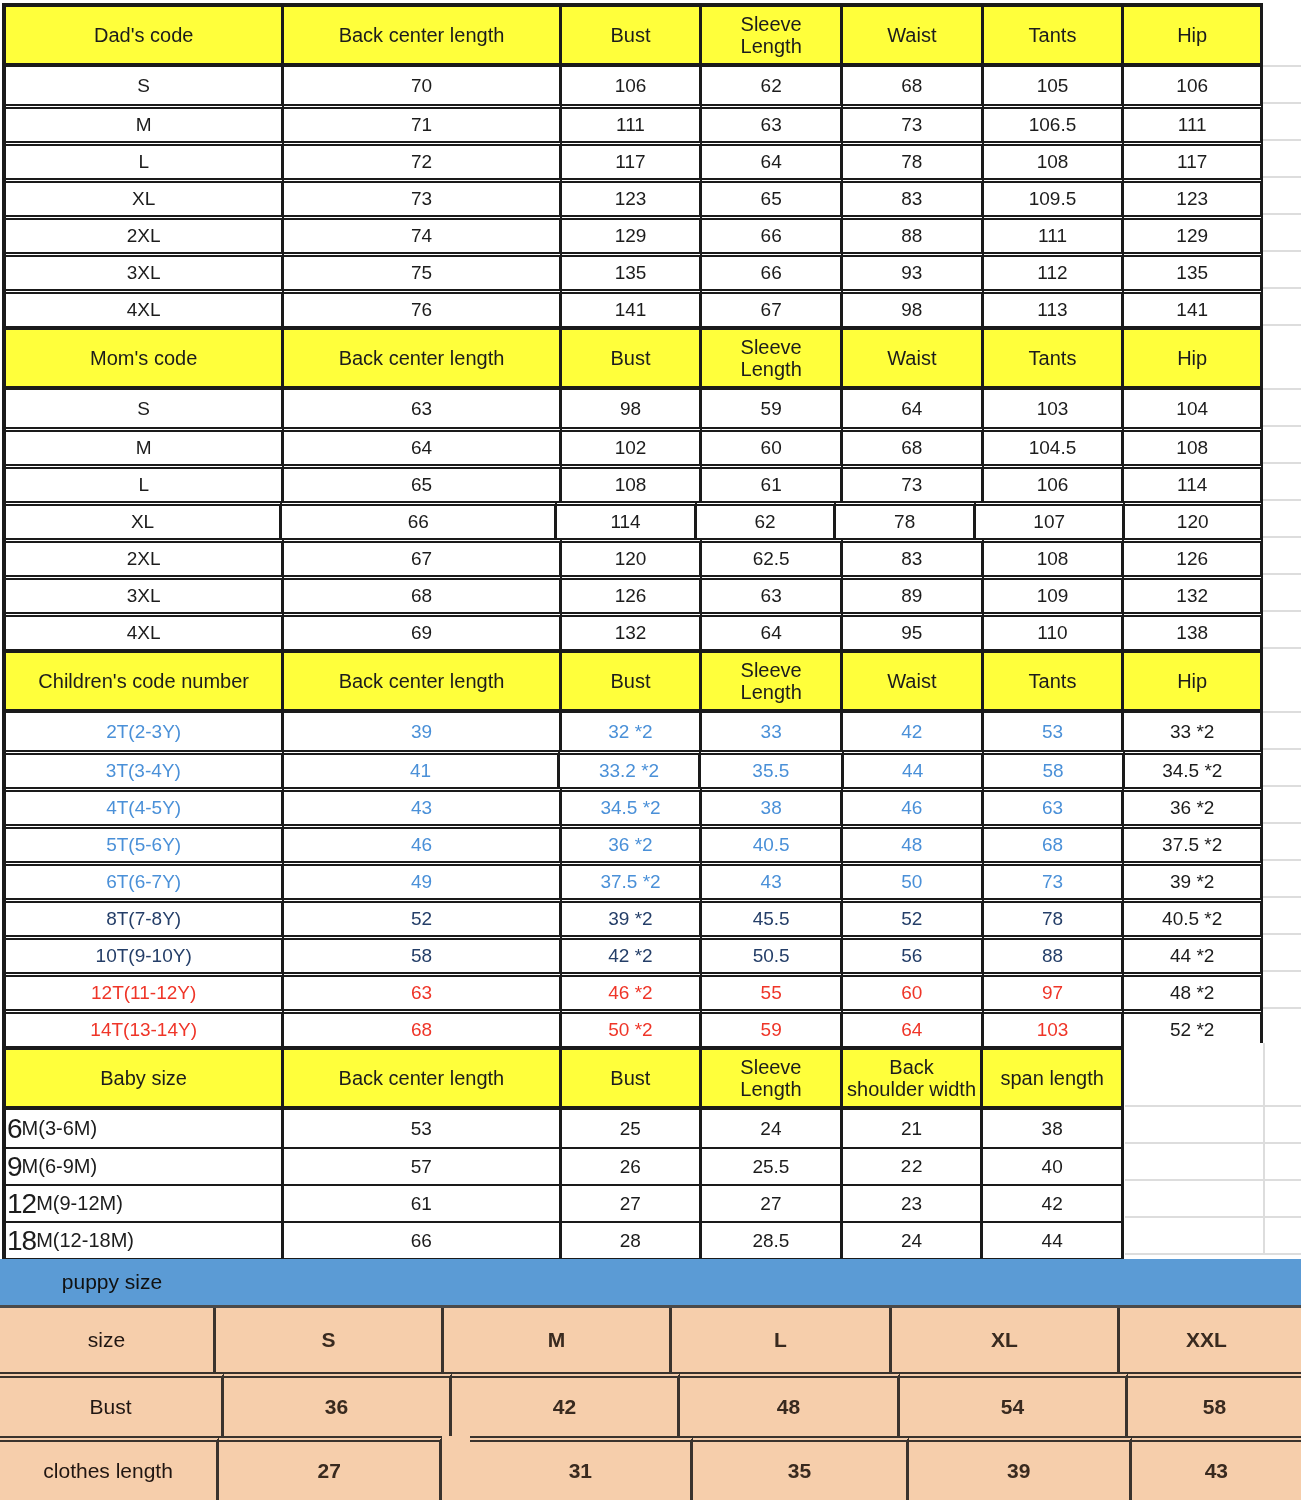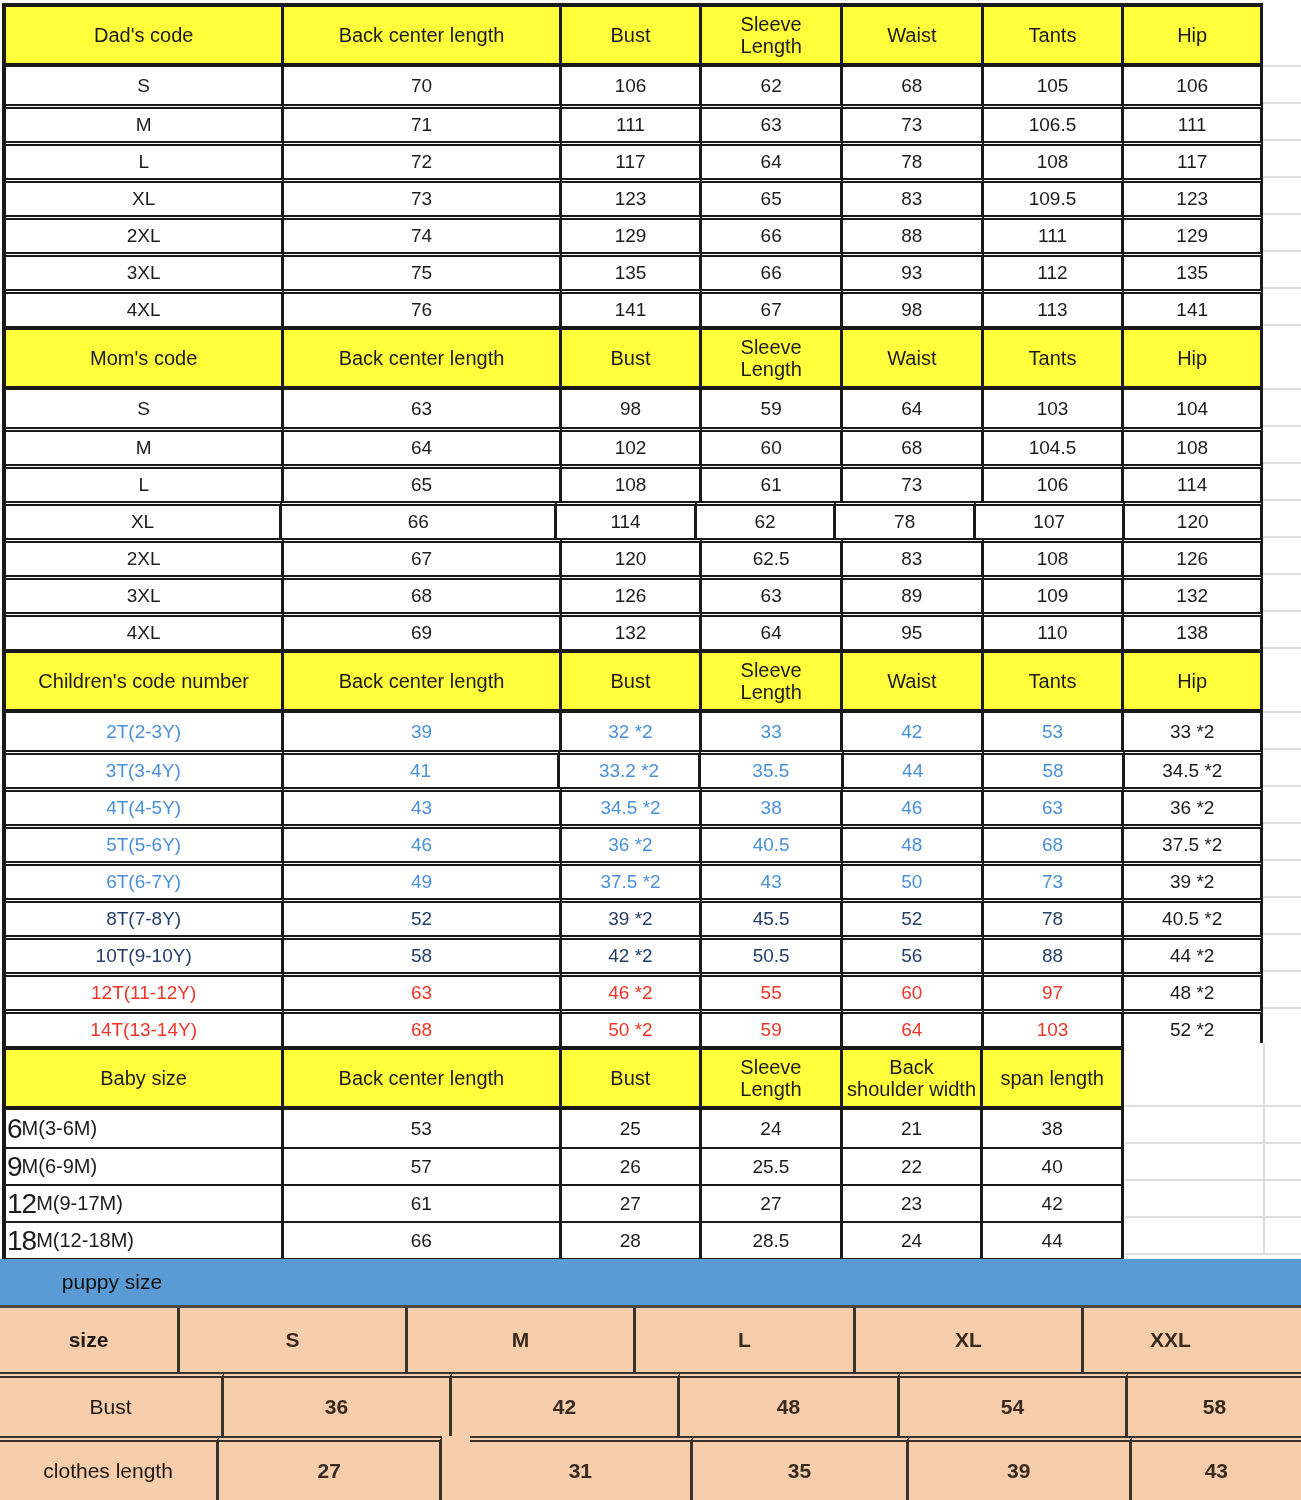--- a/index.html
+++ b/index.html
@@ -335,25 +335,25 @@
           <div class="cell tone-black" style="width: 141px;">25</div>
           <div class="cell tone-black" style="width: 141px;">24</div>
           <div class="cell tone-black" style="width: 141px;">21</div>
           <div class="cell tone-black" style="width: 141px;">38</div>
         </div>
         <div class="trow drow">
           <div class="cell baby-label tone-black" style="width: 279px;"><div class="big">9</div><div class="rest">M(6-9M)</div></div>
           <div class="cell tone-black" style="width: 278px;">57</div>
           <div class="cell tone-black" style="width: 141px;">26</div>
           <div class="cell tone-black" style="width: 141px;">25.5</div>
-          <div class="cell tone-black" style="width: 141px;">22</div>
+          <div class="cell tone-black" style="width: 141px; font-family: Liberation Mono, monospace;">22</div>
           <div class="cell tone-black" style="width: 141px;">40</div>
         </div>
         <div class="trow drow">
-          <div class="cell baby-label tone-black" style="width: 279px;"><div class="big">12</div><div class="rest">M(9-17M)</div></div>
+          <div class="cell baby-label tone-black" style="width: 279px;"><div class="big">12</div><div class="rest">M(9-12M)</div></div>
           <div class="cell tone-black" style="width: 278px;">61</div>
           <div class="cell tone-black" style="width: 141px;">27</div>
           <div class="cell tone-black" style="width: 141px;">27</div>
           <div class="cell tone-black" style="width: 141px;">23</div>
           <div class="cell tone-black" style="width: 141px;">42</div>
         </div>
         <div class="trow drow">
           <div class="cell baby-label tone-black" style="width: 279px; text-align: center;"><div class="big">18</div><div class="rest">M(12-18M)</div></div>
           <div class="cell tone-black" style="width: 278px;">66</div>
           <div class="cell tone-black" style="width: 141px;">28</div>
@@ -398,21 +398,21 @@
       <div class="grow" style="height: 37px;"></div>
       <div class="grow" style="height: 37px;"></div>
       <div class="grow" style="height: 37px;"></div>
     </div>
   <div id="puppy">
     <div id="puppy-bar">
       <div class="lbl">puppy size</div>
     </div>
     <div id="puppy-table">
         <div class="prow">
-          <div class="pcell plabel" style="width: 180px; font-weight: bold;">size</div>
+          <div class="pcell plabel" style="width: 216px;">size</div>
           <div class="pcell" style="width: 228px;">S</div>
           <div class="pcell" style="width: 228px;">M</div>
           <div class="pcell" style="width: 220px;">L</div>
           <div class="pcell" style="width: 228px;">XL</div>
           <div class="pcell last" style="width: 173px;">XXL</div>
         </div>
         <div class="prow">
           <div class="pcell plabel" style="width: 224px;">Bust</div>
           <div class="pcell" style="width: 228px;">36</div>
           <div class="pcell" style="width: 228px;">42</div>

